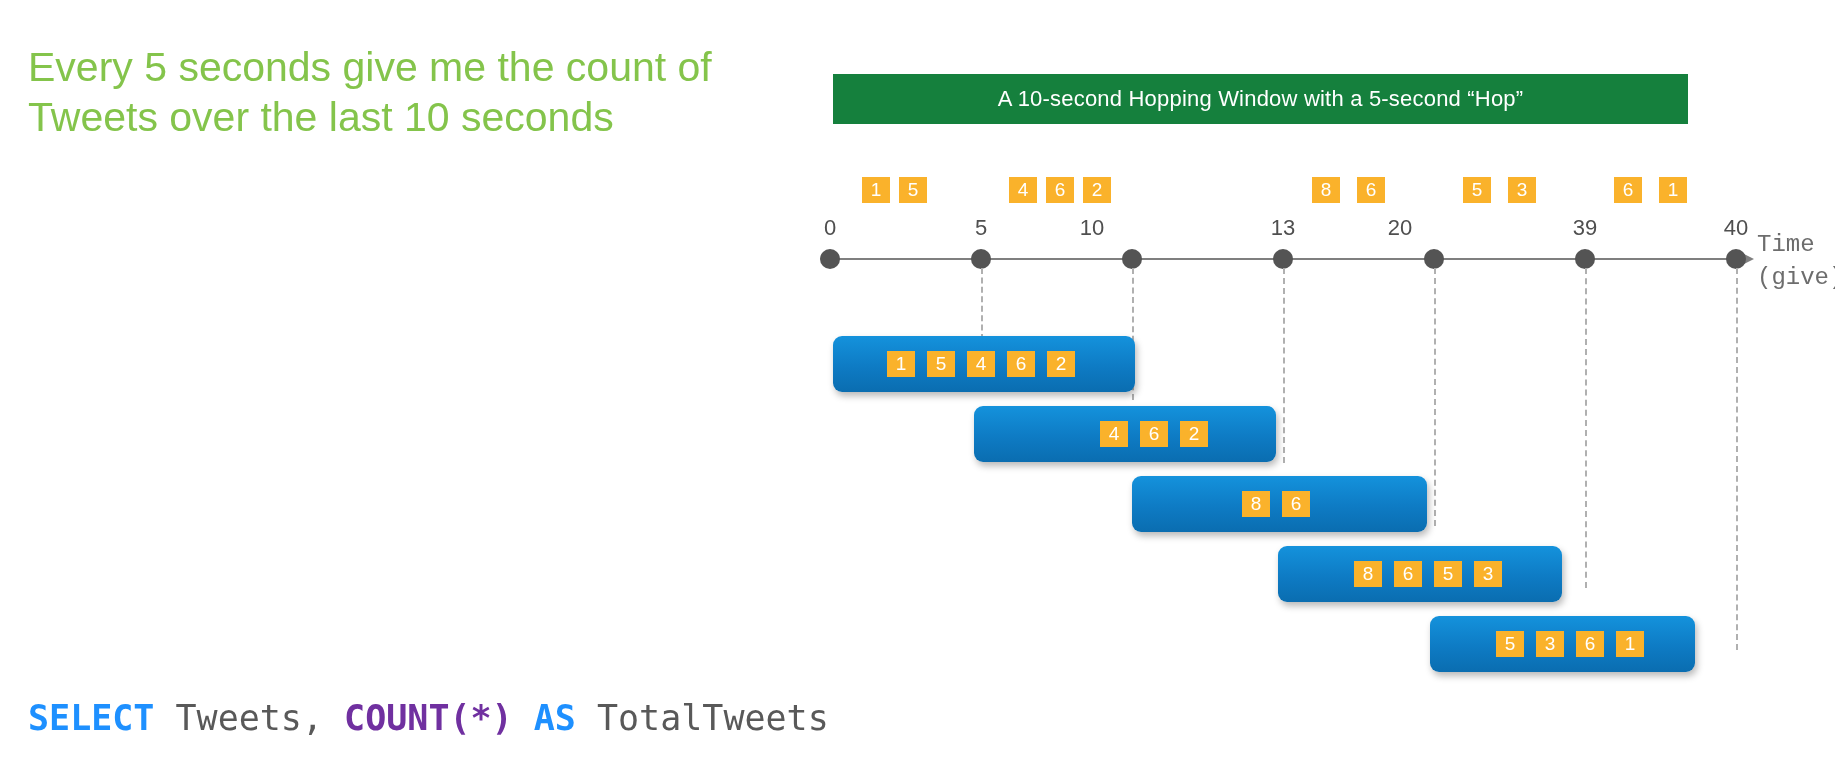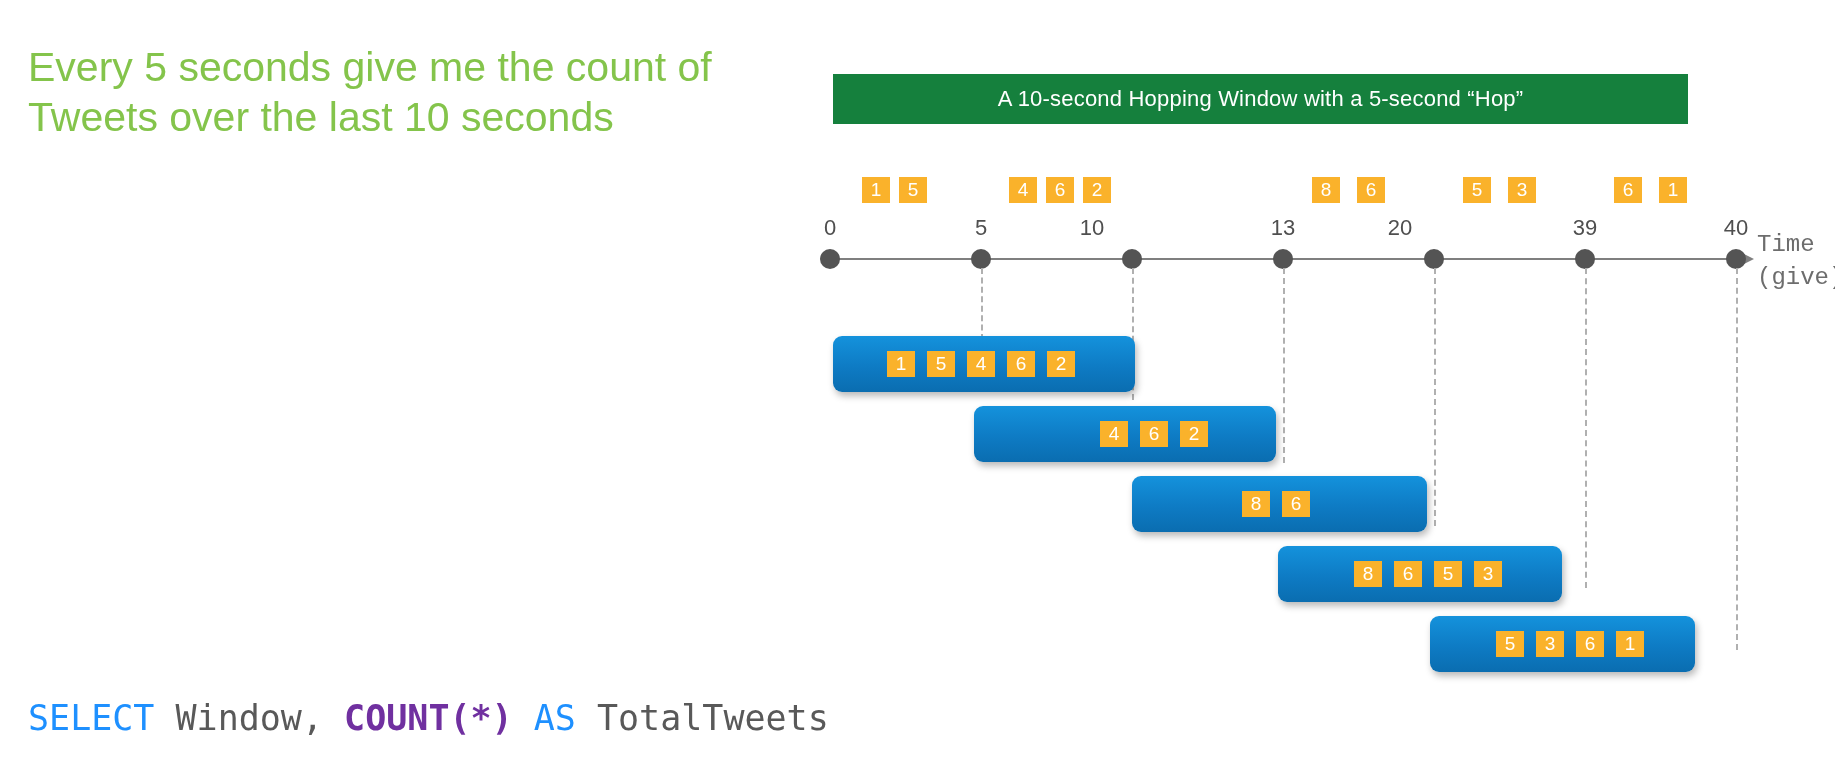--- a/index.html
+++ b/index.html
@@ -67,21 +67,21 @@
     position:absolute; top:0; height:56px; display:flex; align-items:center; gap:12px;
   }
   .window-bar .chip{ position:relative; top:auto; left:auto; }
 
   
   #sql{
     position:absolute; left:28px; top:578px;
     font-family:"DejaVu Sans Mono","Liberation Mono",monospace;
     font-size:35px; line-height:56px; color:#595959; white-space:pre;
   }
-  #sql .kw{color:#1E90FF;}
+  #sql .kw{color:#1E90FF;font-weight:bold;}
   #sql .fn{color:#7030A0;font-weight:bold;}
 </style>
 </head>
 <body>
 
 <div id="prompt-text">Every 5 seconds give me the count of Tweets over the last 10 seconds</div>
 
 <div id="banner">A 10-second Hopping Window with a 5-second “Hop”</div>
 
 <div id="timeline">
@@ -168,16 +168,16 @@
       <div class="chip">5</div>
       <div class="chip">3</div>
       <div class="chip">6</div>
       <div class="chip">1</div>
     </div>
   </div>
 
 </div>
 
 <div id="sql">
-  <div><span class="kw">SELECT</span><span> Window, </span><span class="fn">COUNT(*)</span><span> </span><span class="kw">AS</span><span> TotalTweets</span></div>
+  <div><span class="kw">SELECT</span><span> Tweets, </span><span class="fn">COUNT(*)</span><span> </span><span class="kw">AS</span><span> TotalTweets</span></div>
   
   
 </div>
 
 </body></html>

